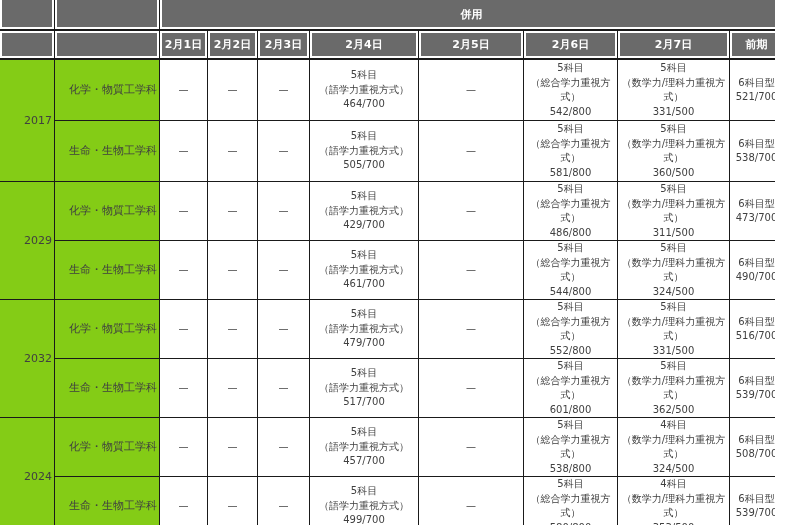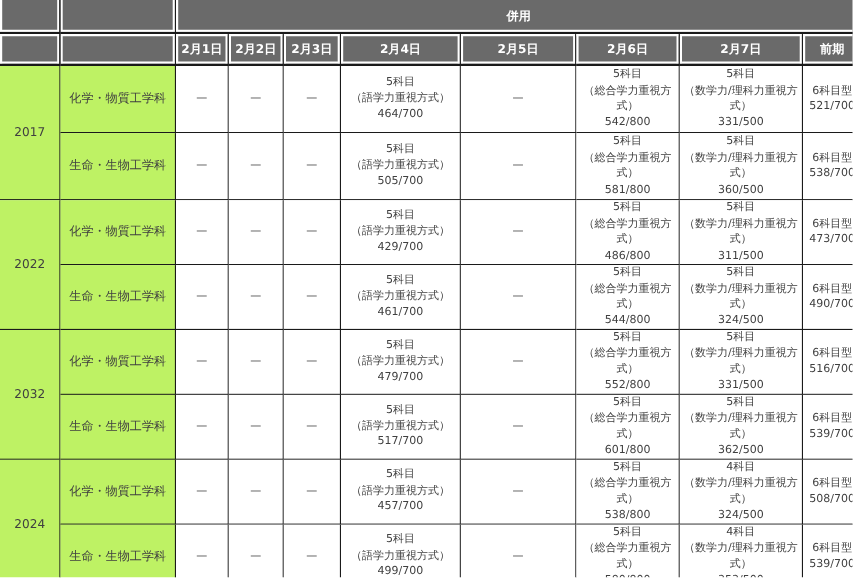--- a/index.html
+++ b/index.html
@@ -50,23 +50,24 @@
     vertical-align: middle;
     font-size: 10px;
     line-height: 1.45;
     color: #404040;
     background: #ffffff;
     border-right: 1px solid #1a1a1a;
     border-bottom: 1px solid #1a1a1a;
     white-space: pre-line;
   }
   td.year-cell, td.dept-cell {
-    background: #bef264;
+    background: #84cc16;
     font-size: 11px;
     white-space: normal;
+    text-align: right;
   }
   tr.r-tall  { height: 61px; }
   tr.r-std   { height: 54px; }
   tr.r-std2  { height: 55px; }
 </style>
 </head>
 <body>
 
 <div class="page">
   <table class="exam-table">
@@ -135,21 +136,21 @@
 （総合学力重視方式）
 581/800</td>
         <td>5科目
 （数学力/理科力重視方式）
 360/500</td>
         <td>6科目型
 538/700</td>
       </tr>
 
       <tr class="r-std">
-        <td class="year-cell" rowspan="2">2022</td>
+        <td class="year-cell" rowspan="2">2029</td>
         <td class="dept-cell">化学・物質工学科</td>
         <td>—</td>
         <td>—</td>
         <td>—</td>
         <td>5科目
 （語学力重視方式）
 429/700</td>
         <td>—</td>
         <td>5科目
 （総合学力重視方式）

